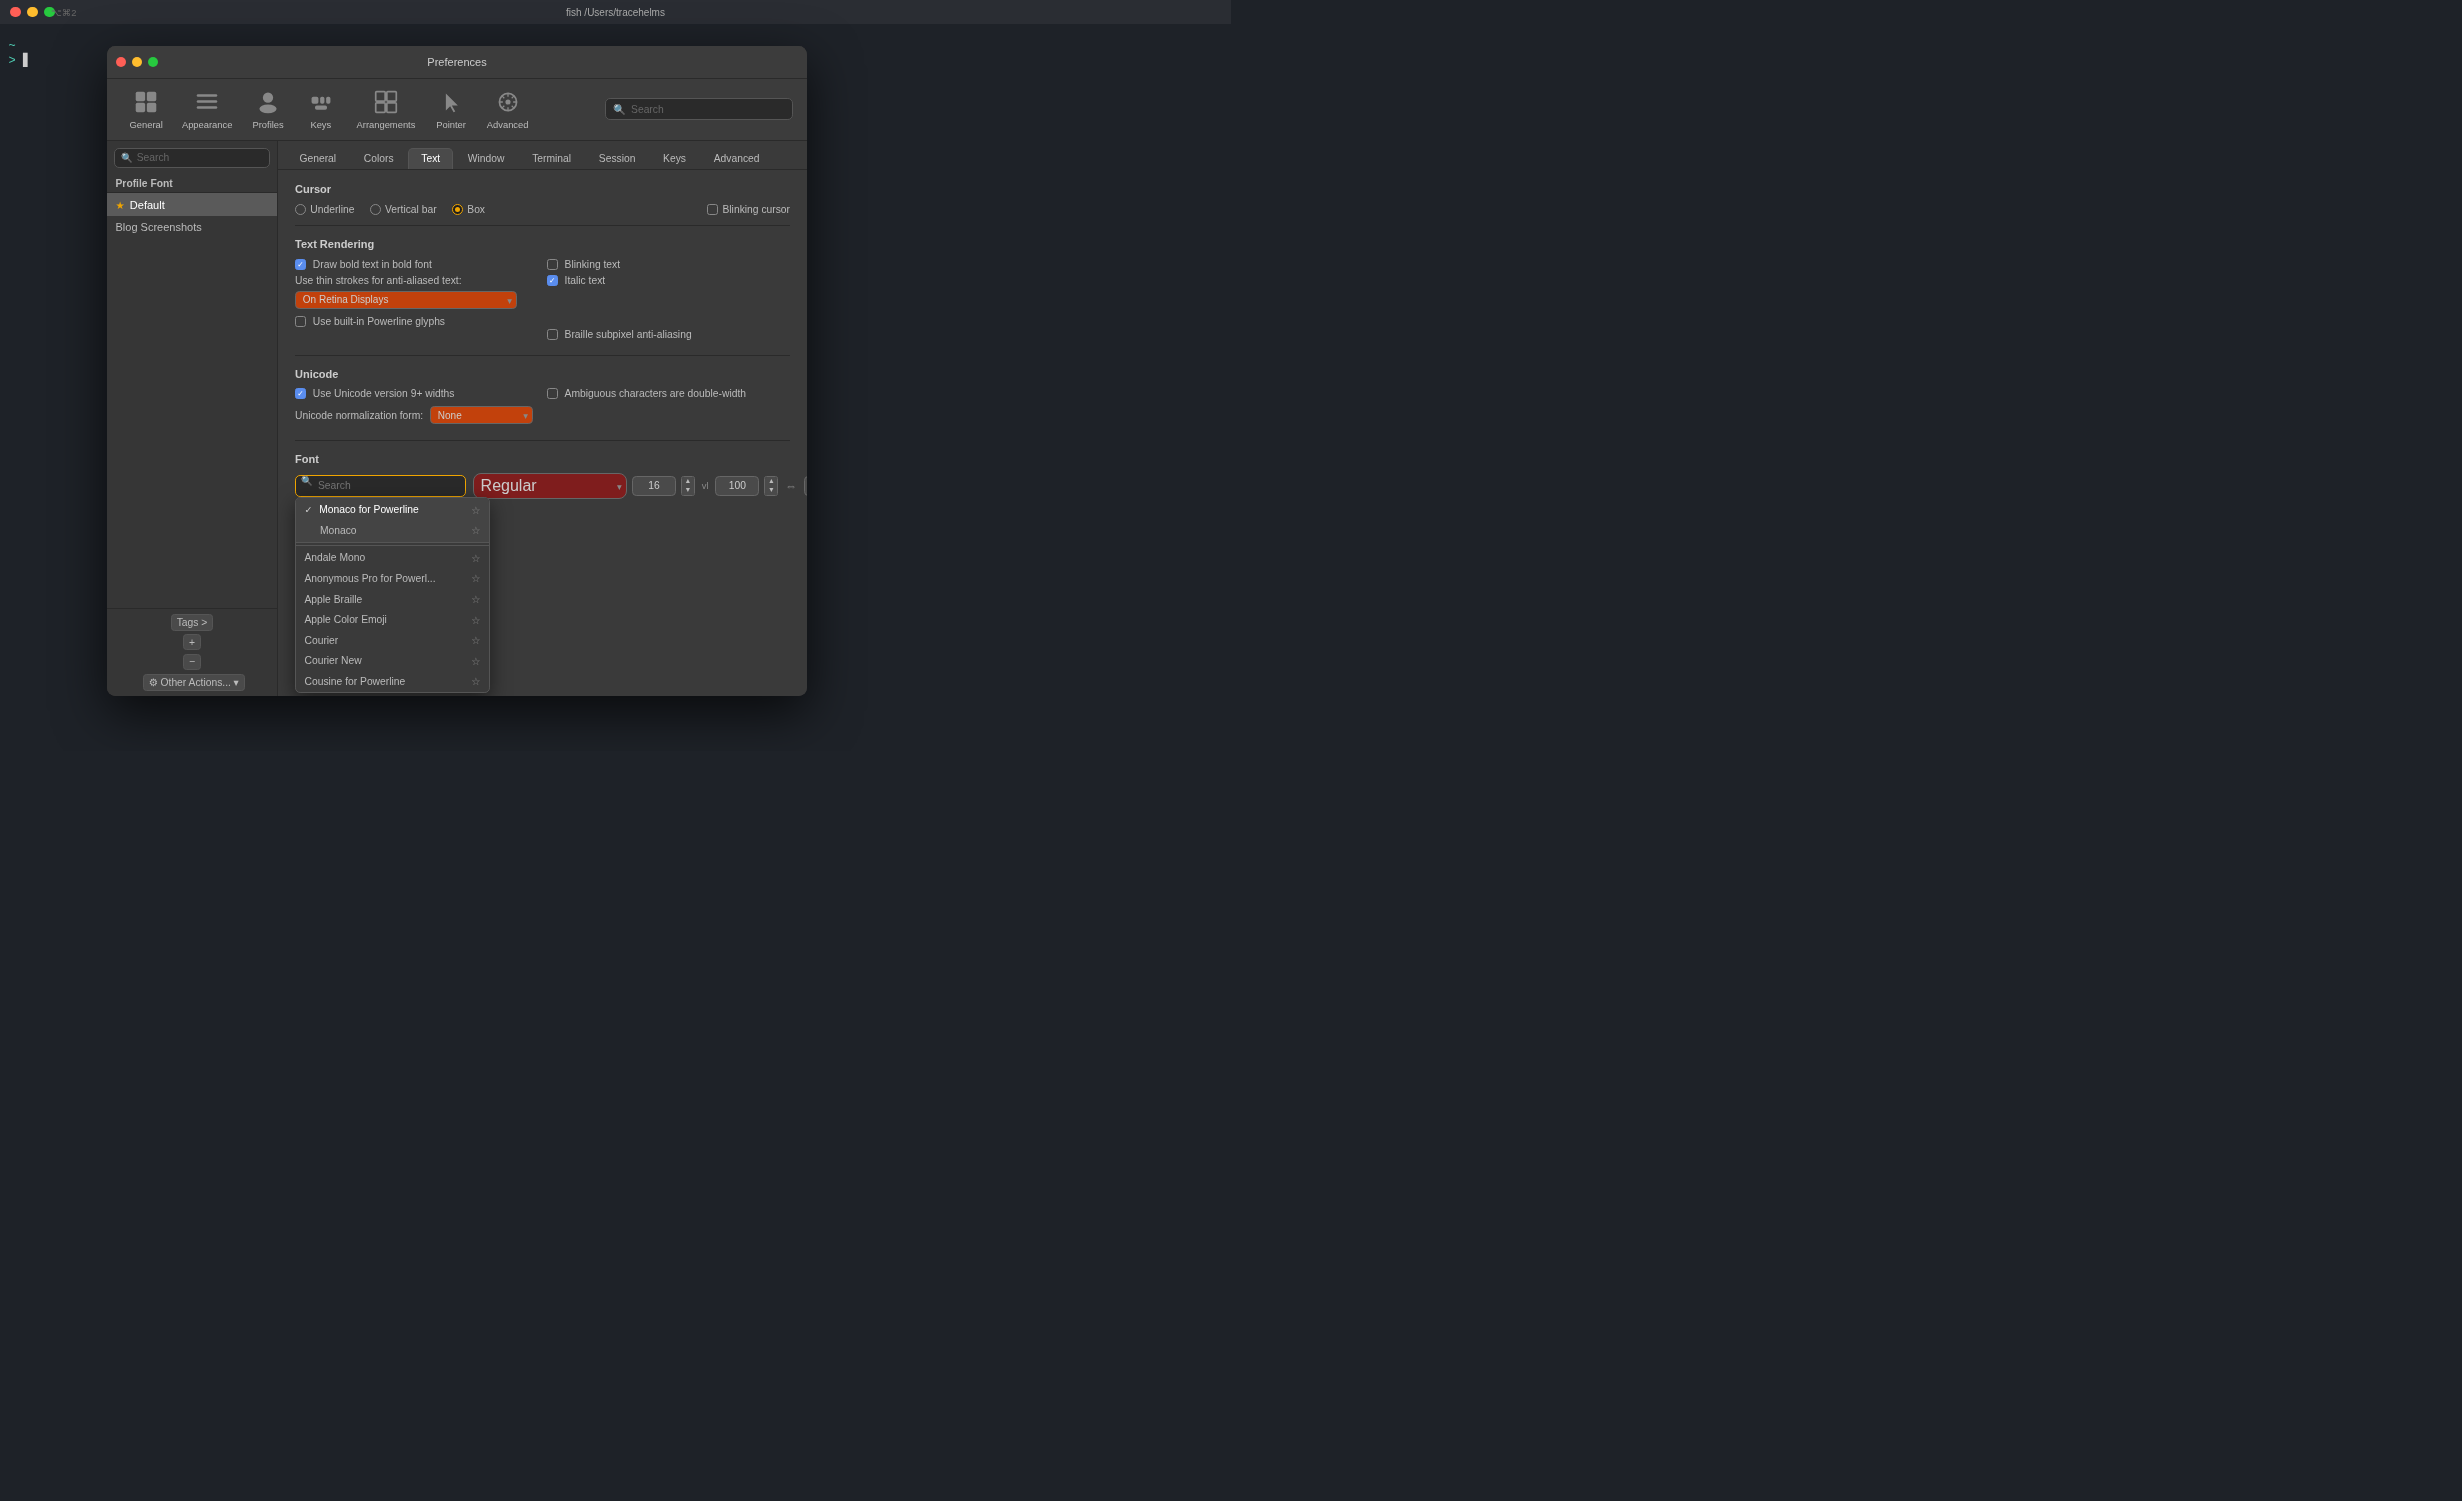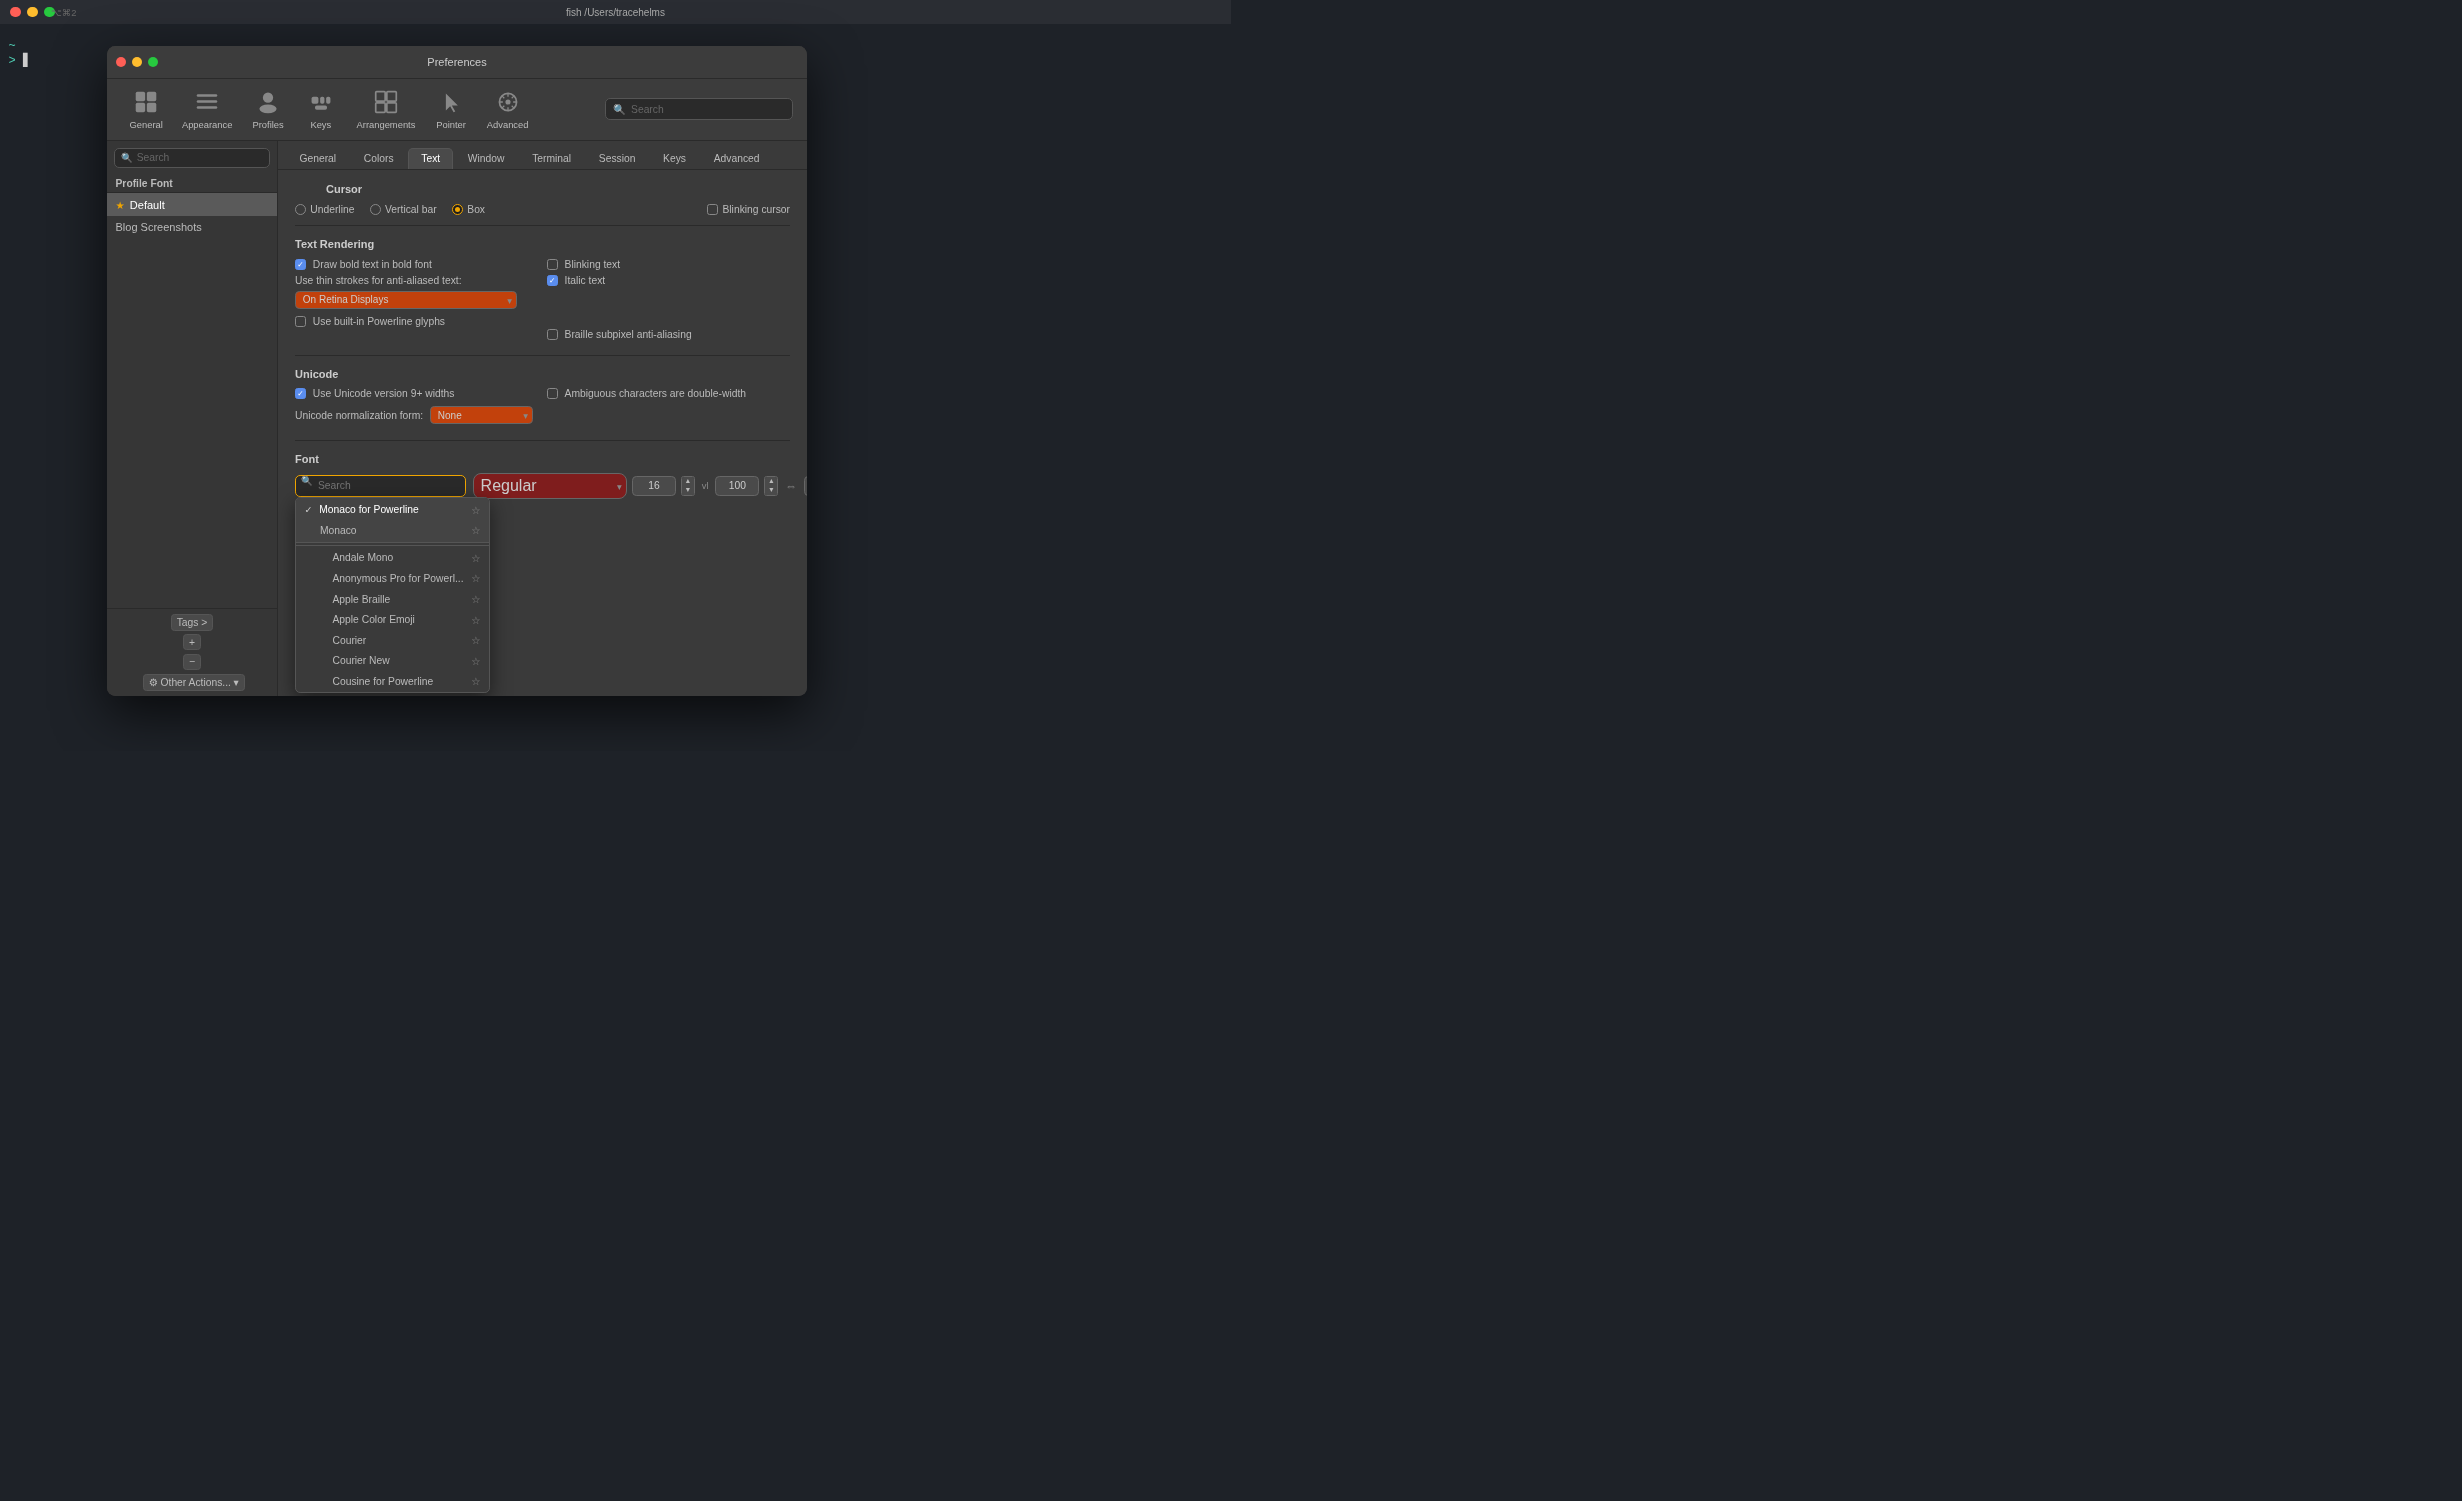--- a/index.html
+++ b/index.html
@@ -302,21 +302,21 @@
     }
 
     
     .section-title {
       font-size: 11px;
       font-weight: 600;
       color: #ccc;
       margin-bottom: 8.5px;
       margin-top: 12px;
     }
-    .section-title:first-child { margin-top: 0; margin-left: 31px; }
+    .section-title:first-child { margin-top: 0; }
 
     
     .cursor-options {
       display: flex;
       align-items: center;
       gap: 15.4px;
       margin-bottom: 5.1px;
     }
     .radio-option {
       display: flex;
@@ -517,21 +517,20 @@
       color: #bbb;
       cursor: pointer;
     }
     .dropdown-item.checked-item { color: #fff; }
     .dropdown-item .check-mark { color: #ccc; font-size: 9.4px; margin-right: 3.4px; }
     .dropdown-item .star-icon { color: #888; font-size: 10.3px; cursor: pointer; }
     .dropdown-divider { height: 0.9px; background: #555; margin: 1.7px 0; }
     .dropdown-list {
       max-height: 239px;
       overflow-y: auto;
-      padding-left: 28px;
     }
     .dropdown-list::-webkit-scrollbar { width: 5.1px; }
     .dropdown-list::-webkit-scrollbar-track { background: #2a2a2a; }
     .dropdown-list::-webkit-scrollbar-thumb { background: #555; border-radius: 2.6px; }
 
     .font-search-container {
       position: relative;
     }
 
     .divider-line {

